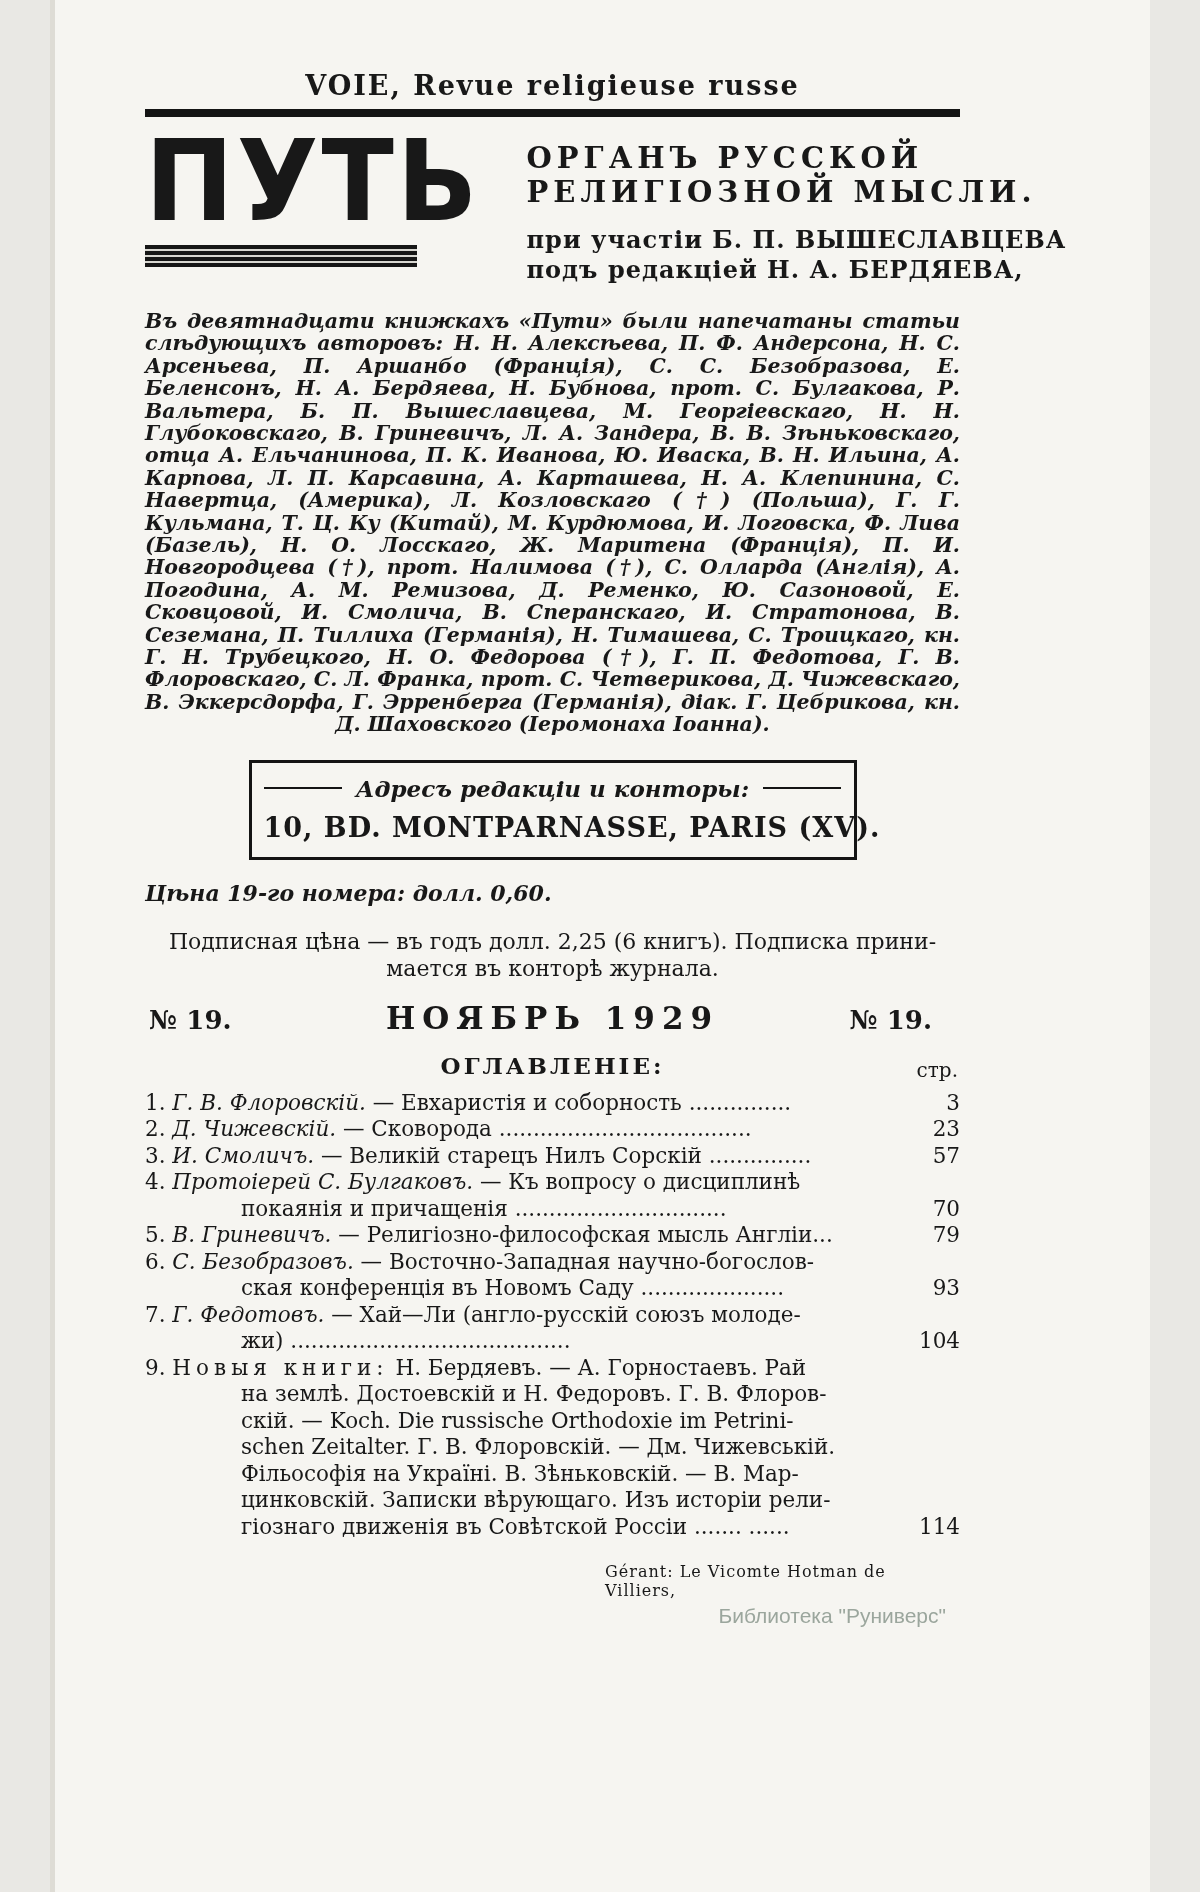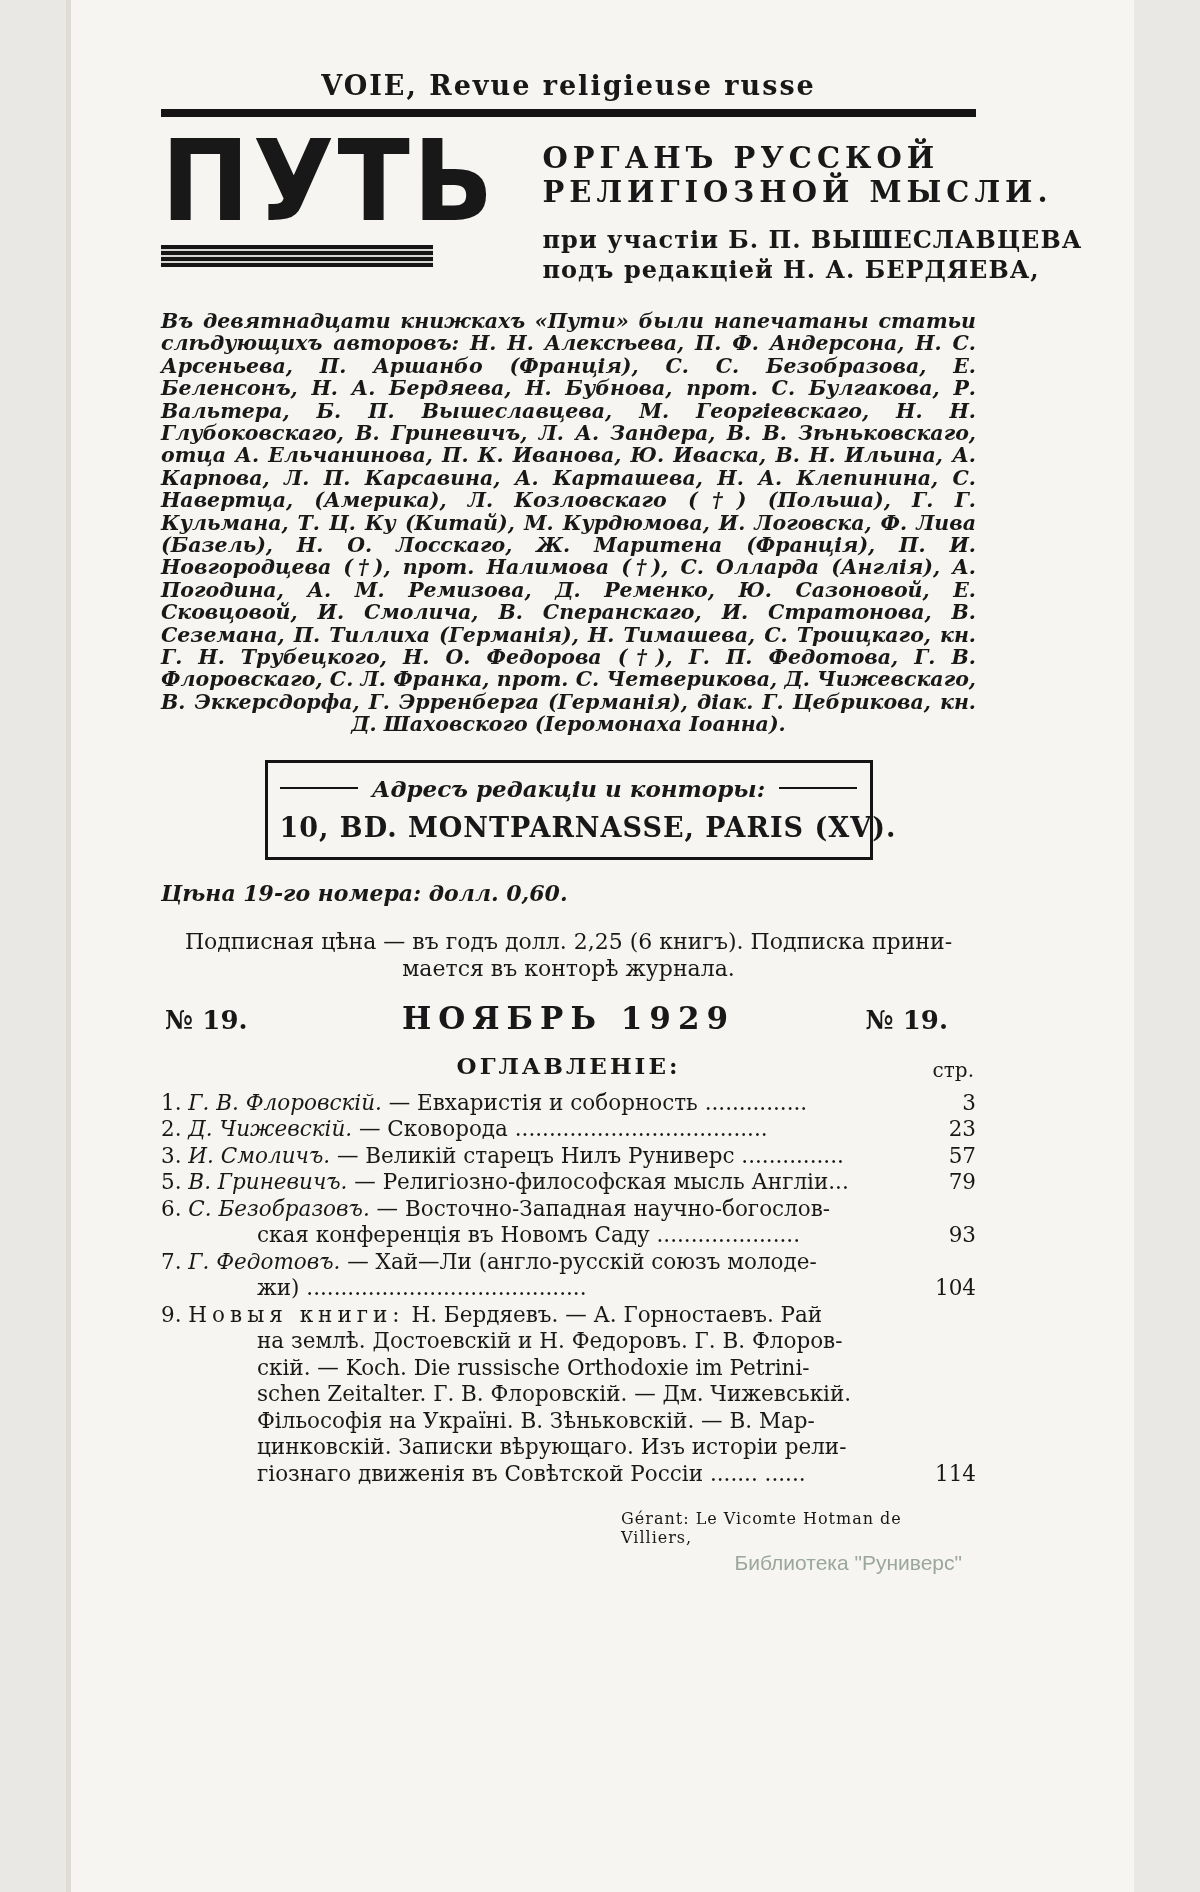--- a/index.html
+++ b/index.html
@@ -5,20 +5,21 @@
   html,body { margin:0; padding:0; background:#e9e8e4; }
   .page {
     position:relative;
     width:1068px; height:1892px;
     margin:0 auto;
     background:#f6f5f1;
     font-family:"DejaVu Serif", serif;
     color:#181818;
     overflow:hidden;
     box-shadow: inset 5px 0 0 #dedcd5;
+    padding-left: 32px;
   }
   .content { position:absolute; left:95px; top:0; width:815px; }
 
   .top-label {
     margin-top:70px;
     text-align:center;
     font-weight:bold;
     font-size:27px;
     letter-spacing:2px;
   }
@@ -168,22 +169,27 @@
     <div class="toc">
       <div class="toc-item">
         <div class="toc-content"><span class="toc-num">1.</span> <span class="toc-author">Г. В. Флоровскій.</span> <span class="toc-text">— Евхаристія и соборность ...............</span></div>
         <div class="toc-page">3</div>
       </div>
       <div class="toc-item">
         <div class="toc-content"><span class="toc-num">2.</span> <span class="toc-author">Д. Чижевскій.</span> <span class="toc-text">— Сковорода    .....................................</span></div>
         <div class="toc-page">23</div>
       </div>
       <div class="toc-item">
-        <div class="toc-content"><span class="toc-num">3.</span> <span class="toc-author">И. Смоличъ.</span> <span class="toc-text">— Великій старецъ Нилъ Руниверс ...............</span></div>
+        <div class="toc-content"><span class="toc-num">3.</span> <span class="toc-author">И. Смоличъ.</span> <span class="toc-text">— Великій старецъ Нилъ Сорскій ...............</span></div>
         <div class="toc-page">57</div>
+      </div>
+      <div class="toc-item">
+        <div class="toc-content"><span class="toc-num">4.</span> <span class="toc-author">Протоіерей С. Булгаковъ.</span> <span class="toc-text">— Къ вопросу о дисциплинѣ
+покаянія и причащенія    ...............................</span></div>
+        <div class="toc-page">70</div>
       </div>
       <div class="toc-item">
         <div class="toc-content"><span class="toc-num">5.</span> <span class="toc-author">В. Гриневичъ.</span> <span class="toc-text">— Религіозно-философская мысль Англіи...</span></div>
         <div class="toc-page">79</div>
       </div>
       <div class="toc-item">
         <div class="toc-content"><span class="toc-num">6.</span> <span class="toc-author">С. Безобразовъ.</span> <span class="toc-text">—  Восточно-Западная научно-богослов-
 ская конференція въ Новомъ Саду .....................</span></div>
         <div class="toc-page">93</div>
       </div>

